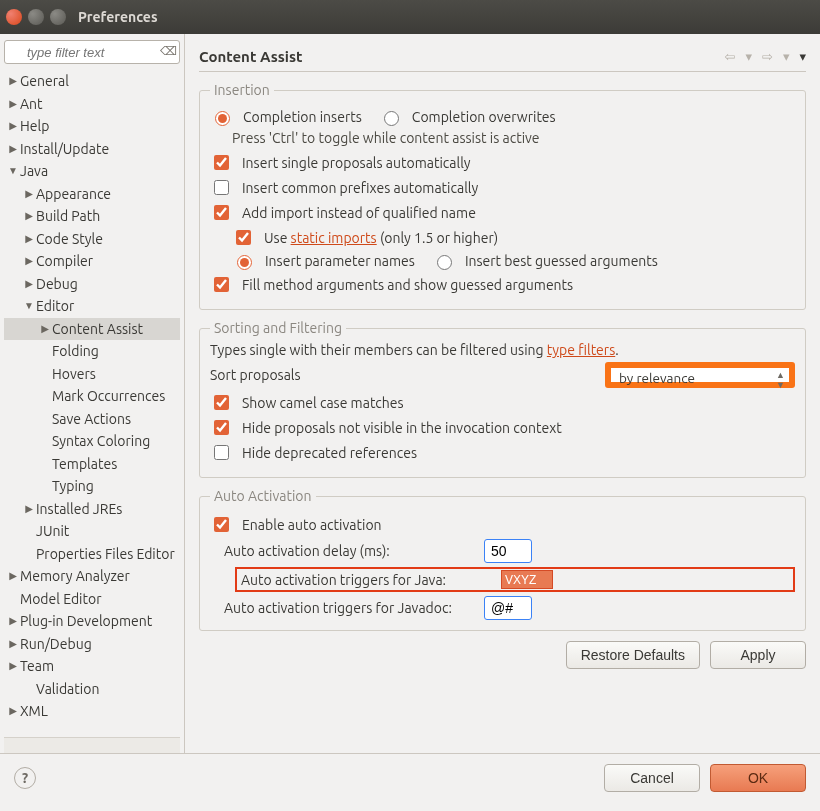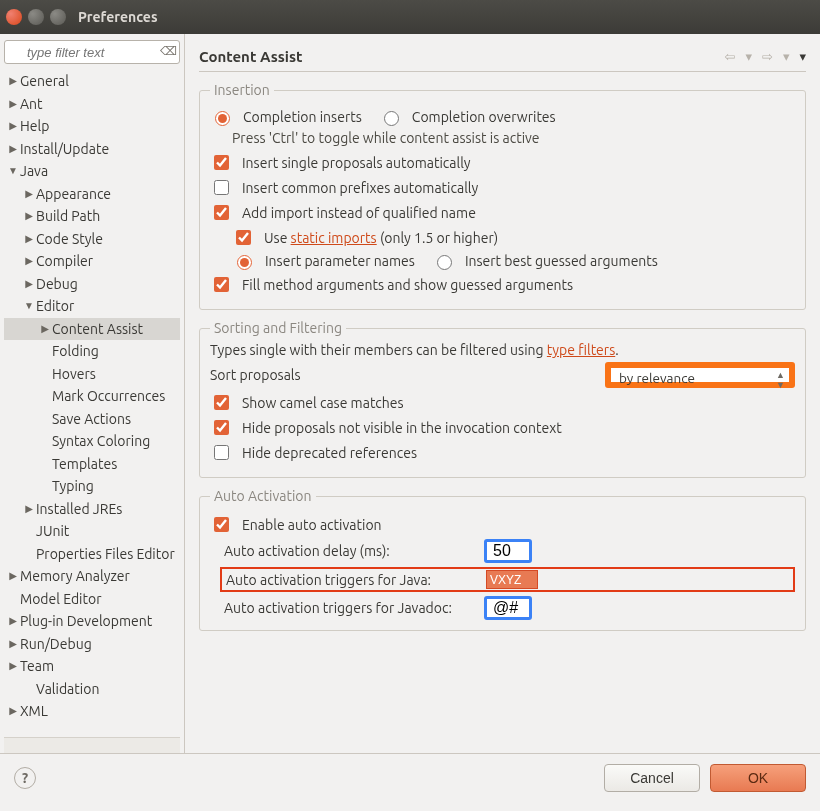--- a/index.html
+++ b/index.html
@@ -123,25 +123,25 @@
   .hint { color: #4b4942; padding-left: 22px; margin: 2px 0 6px 0; }
 
   .chk, .rad {
     width: 15px; height: 15px;
     accent-color: #e26336;
   }
   label { cursor: default; }
   a.link { color: #cf4a1a; text-decoration: underline; }
   .plain-input {
     height: 24px;
-    border: 3px solid #3b82f6;
+    border: 1px solid #3b82f6;
     border-radius: 3px;
     padding: 2px 6px;
     background: #fff;
-    font-size: 16px;
+    font-size: 14px;
   }
   .highlight-box {
     border: 2px solid #e23b16;
     padding: 1px 0;
   }
   .hl-input {
     height: 19px;
     width: 52px;
     border: 1px solid #d54a25;
     background: #e87a53;
@@ -423,30 +423,34 @@
     <fieldset class="group">
       <legend>Auto Activation</legend>
       <div class="row">
         <input type="checkbox" class="chk" checked="" style="">
         <label>Enable auto activation</label>
       </div>
       <div class="form-grid">
         <span>Auto activation delay (ms):</span>
         <input class="plain-input" style="width: 48px;" value="50">
       </div>
-      <div class="highlight-box" style="margin:4px 0 4px 10px; display:flex; align-items:center;">
+      <div class="highlight-box" style="margin:4px 0 4px 25px; display:flex; align-items:center;">
         <span style="width:264px; padding-left:4px">Auto activation triggers for Java:</span>
         <input class="hl-input" value="VXYZ" style="">
       </div>
       <div class="form-grid">
         <span>Auto activation triggers for Javadoc:</span>
         <input class="plain-input" style="width: 48px;" value="@#">
       </div>
     </fieldset>
 
+    <div class="btn-row">
+      <button class="btn">Restore Defaults</button>
+      <button class="btn">Apply</button>
+    </div>
   </div>
 </div>
 
 <div class="footer">
   <div class="help-icon">?</div>
   <div style="margin-left:auto; display:flex; gap:10px;">
     <button class="btn">Cancel</button>
     <button class="btn primary">OK</button>
   </div>
 </div>

